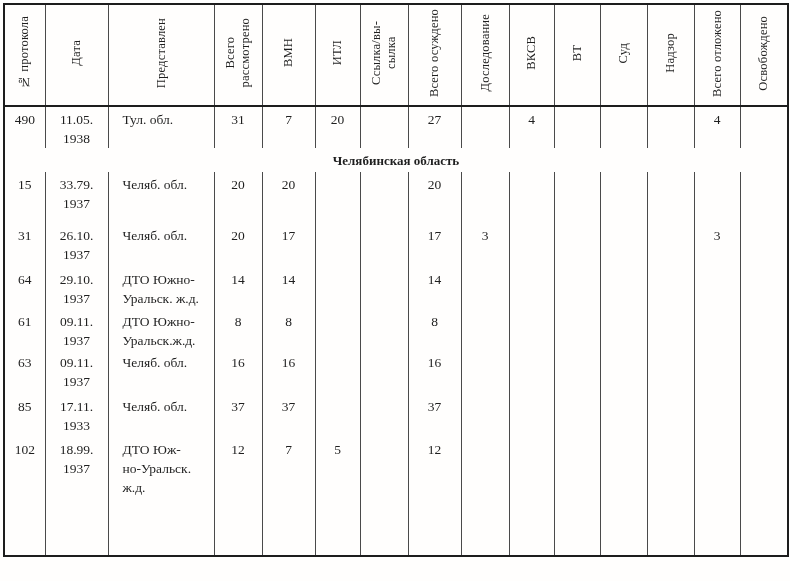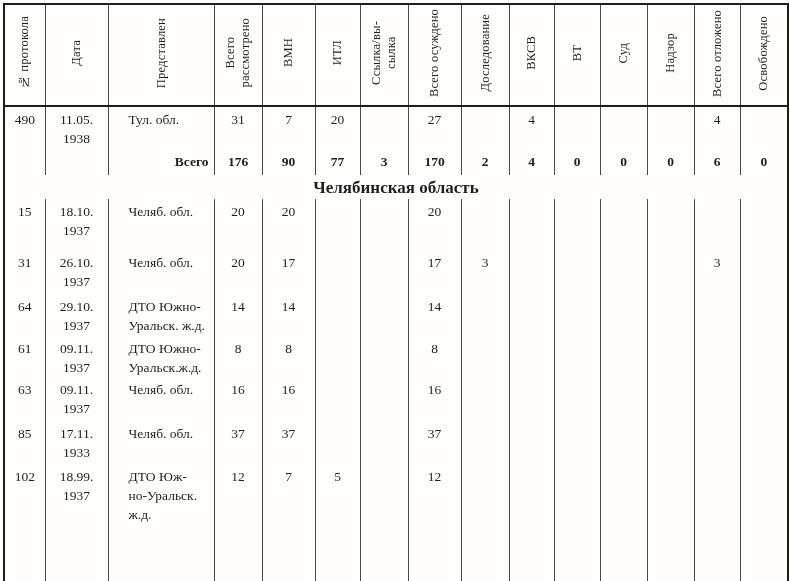--- a/index.html
+++ b/index.html
@@ -53,38 +53,38 @@
   tbody td {
     vertical-align: top;
     padding-top: 3px;
     font-size: 13.5px;
     line-height: 19px;
     text-align: center;
     white-space: pre-line;
   }
   td.presented-cell {
     text-align: left;
-    padding-left: 20px;
+    padding-left: 14px;
     padding-right: 2px;
   }
   tr.total-row td {
     font-weight: bold;
     vertical-align: middle;
     padding-top: 0;
   }
   td.total-label-cell {
     text-align: right;
     padding-right: 5px;
   }
   td.section-cell {
     border-left: none;
     border-right: none;
     text-align: center;
     font-weight: bold;
-    font-size: 17px;
+    font-size: 13px;
     vertical-align: middle;
     padding-top: 0;
     white-space: normal;
   }
 </style>
 </head>
 <body>
 
 <div class="page">
   <table class="protocol-table">
@@ -138,43 +138,26 @@
           <td></td>
           <td>27</td>
           <td></td>
           <td>4</td>
           <td></td>
           <td></td>
           <td></td>
           <td>4</td>
           <td></td>
         </tr>
-        <tr class="total-row" style="height: 27px;">
-          <td></td>
-          <td></td>
-          <td class="total-label-cell">Всего</td>
-          <td>176</td>
-          <td>90</td>
-          <td>77</td>
-          <td>3</td>
-          <td>170</td>
-          <td>2</td>
-          <td>4</td>
-          <td>0</td>
-          <td>0</td>
-          <td>0</td>
-          <td>6</td>
-          <td>0</td>
-        </tr>
         <tr style="height: 24px;">
           <td class="section-cell" colspan="15">Челябинская область</td>
         </tr>
         <tr style="height: 51px;">
           <td>15</td>
-          <td>18.10.
+          <td>33.79.
 1937</td>
           <td class="presented-cell">Челяб. обл.</td>
           <td>20</td>
           <td>20</td>
           <td></td>
           <td></td>
           <td>20</td>
           <td></td>
           <td></td>
           <td></td>

